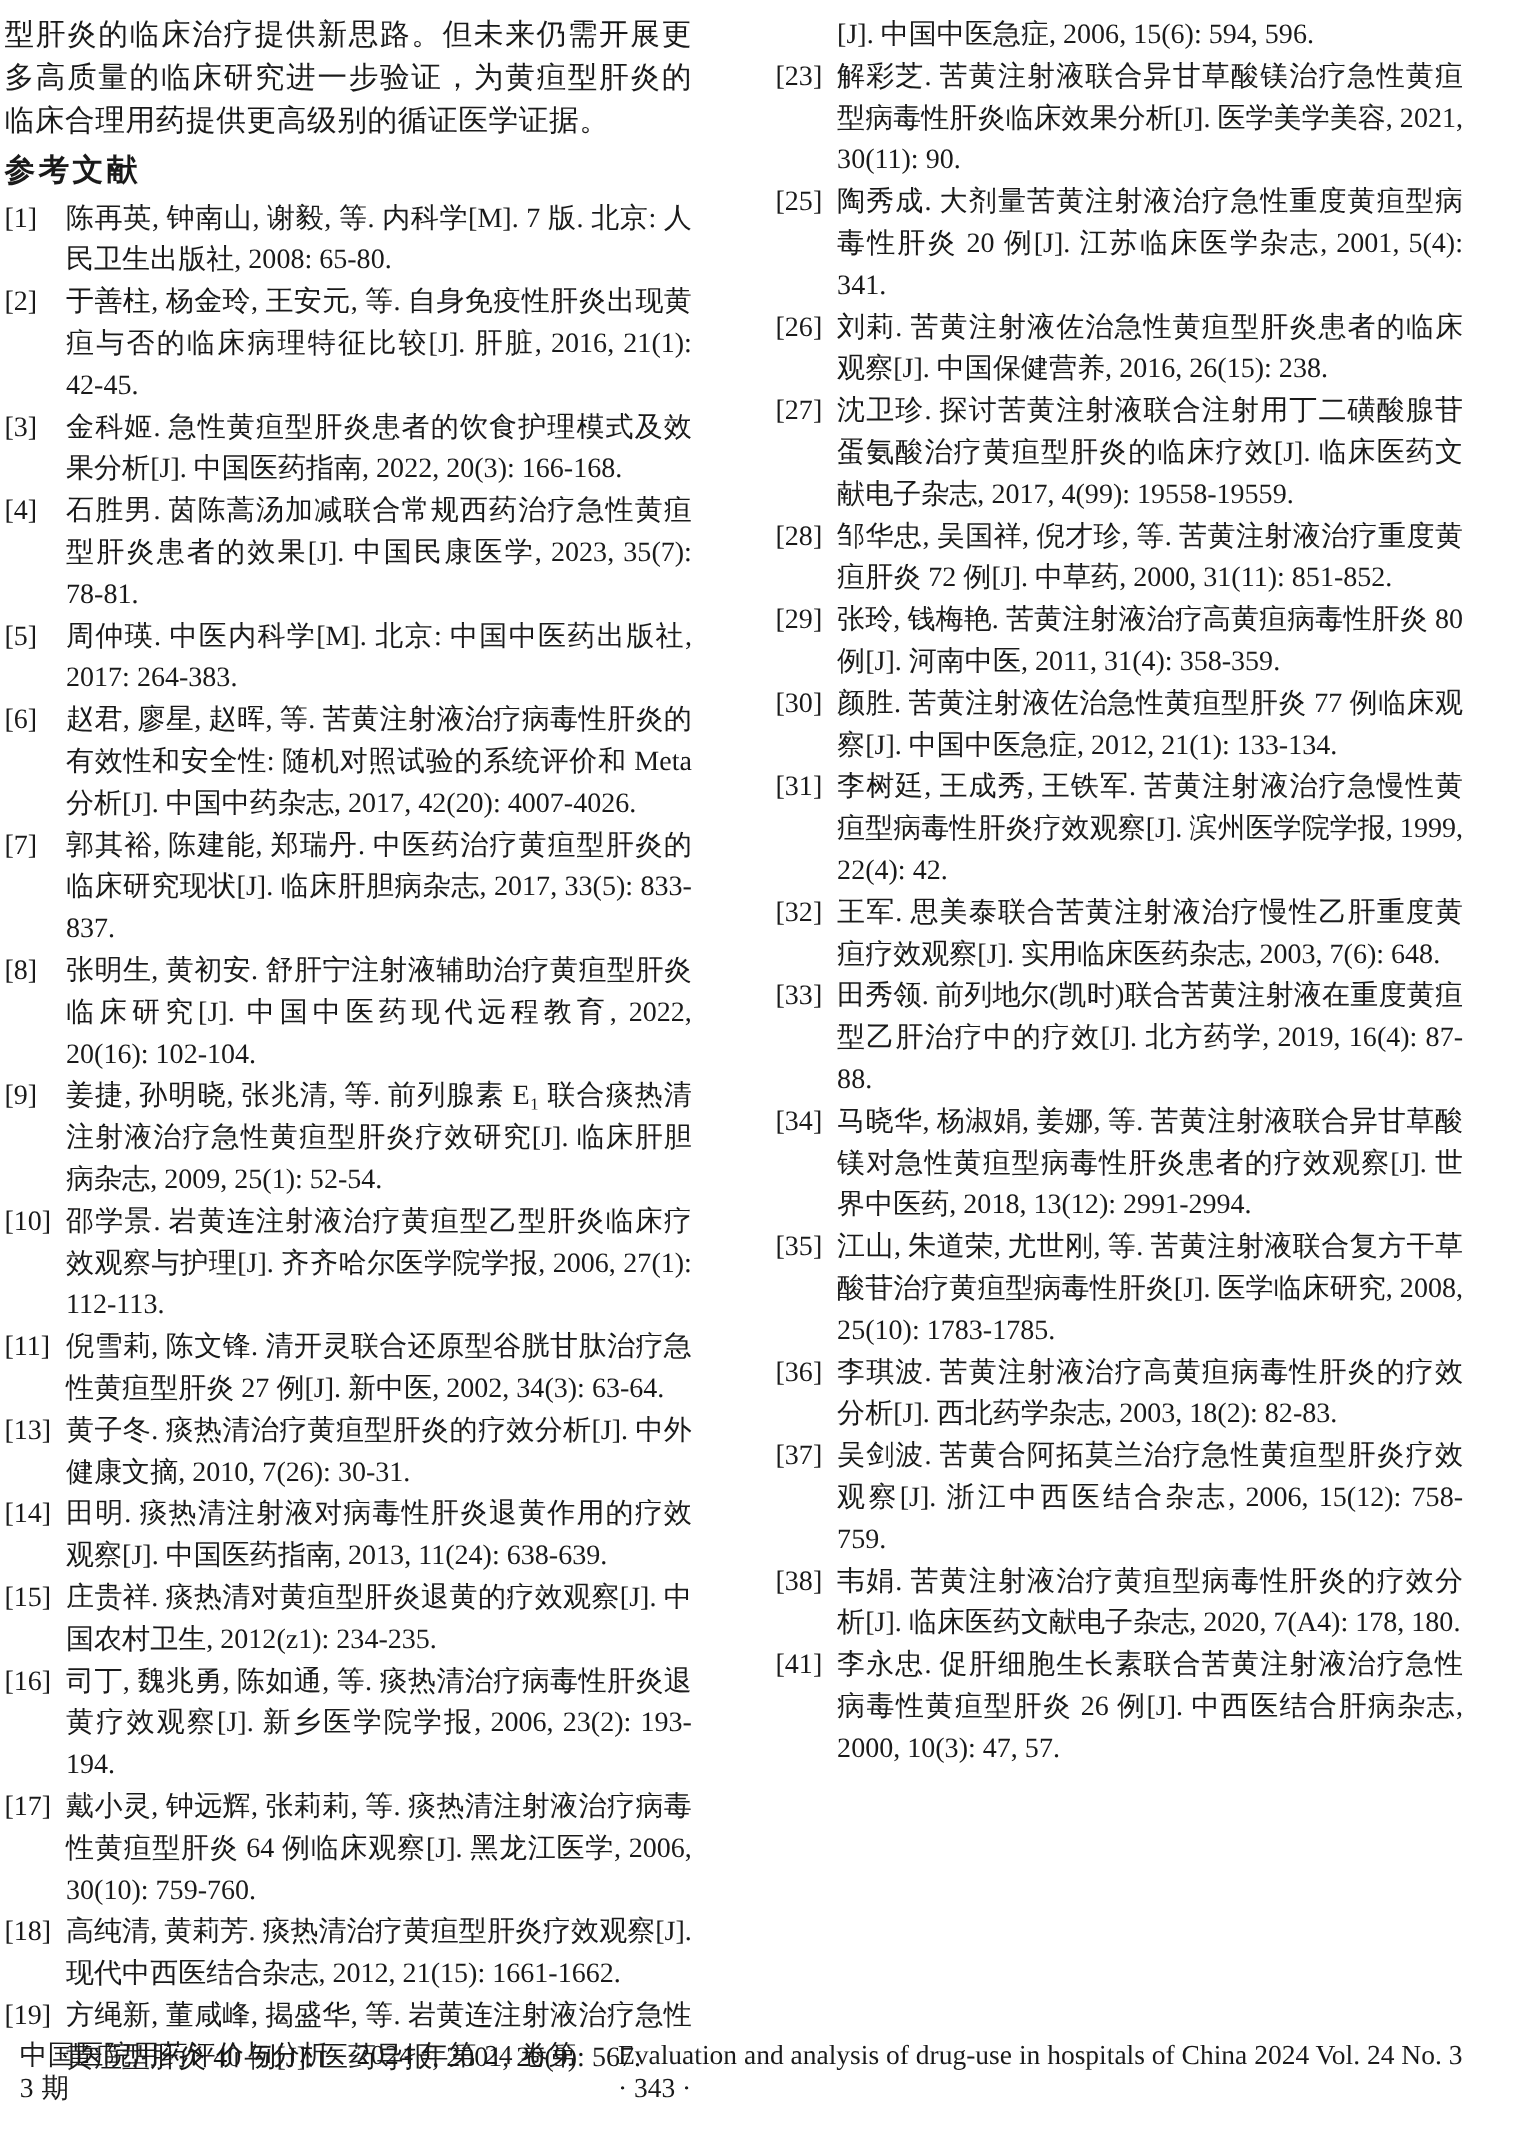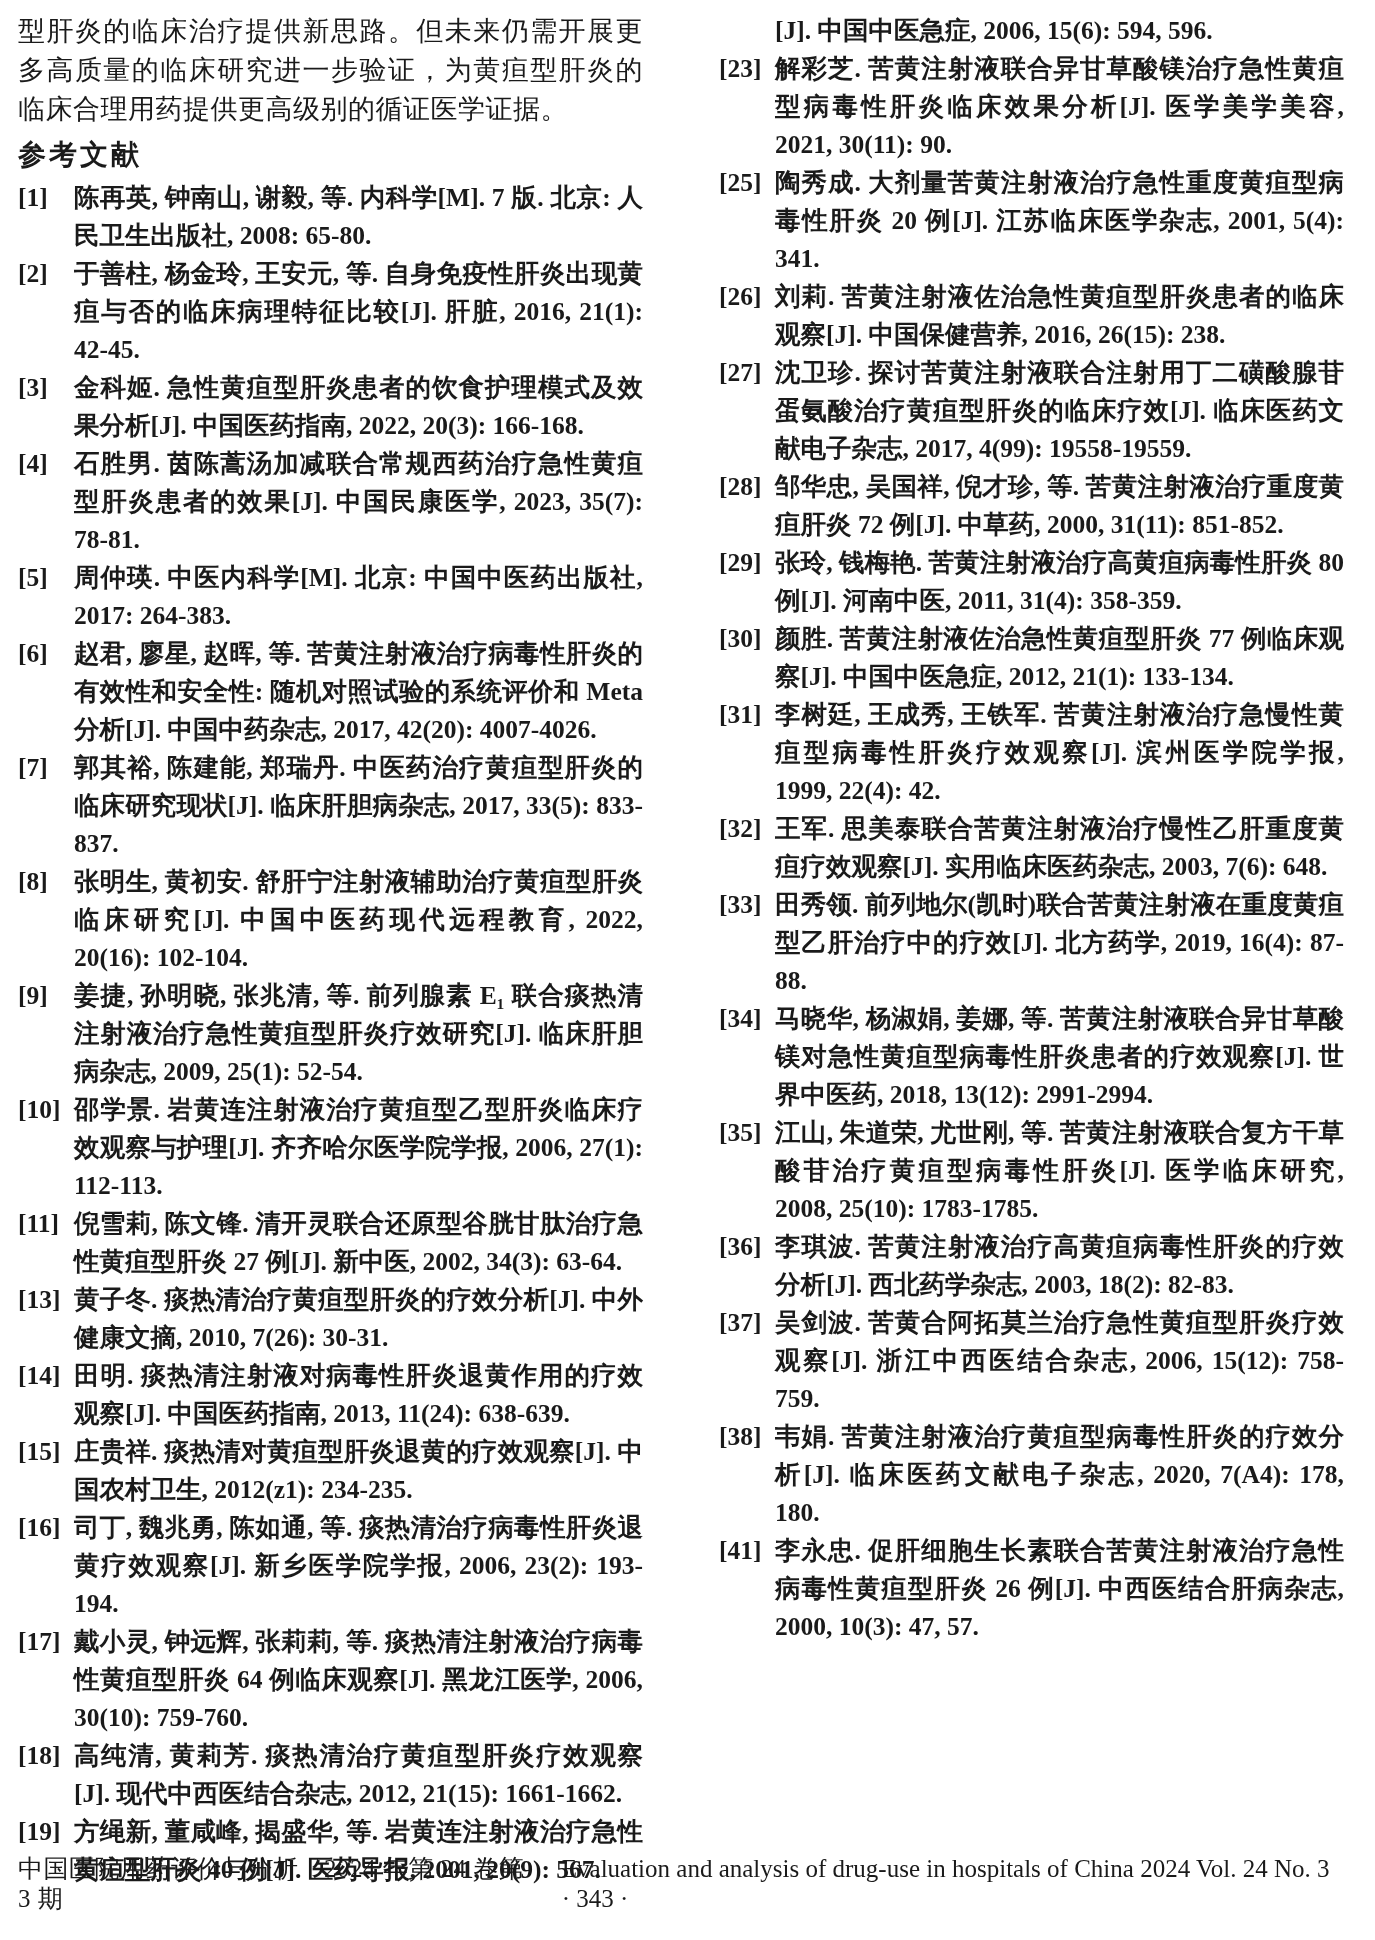--- a/index.html
+++ b/index.html
@@ -9,21 +9,21 @@
     height: 1940px;
     font-family: "Liberation Serif", "DejaVu Serif", serif;
     color: #1a1a1a;
     position: relative;
     overflow: hidden;
   }
   .page {
     position: relative;
     width: 1375px;
     height: 1940px;
-    padding: 12px 30px 0 18px;
+    padding: 12px 30px 0 4px;
   }
   .columns {
     display: flex;
     gap: 76px;
     align-items: flex-start;
   }
   .col { width: 625px; flex: 0 0 625px; }
 
   .intro {
     font-size: 27px;
@@ -37,21 +37,20 @@
     font-size: 28px;
     line-height: 40px;
     margin: 6px 0 4px 0;
     letter-spacing: 3px;
   }
   .ref-row {
     display: flex;
     align-items: flex-start;
     font-size: 25.5px;
     line-height: 38px;
-    font-weight: bold;
   }
   .ref-num {
     flex: 0 0 56px;
     width: 56px;
     white-space: nowrap;
   }
   .ref-text {
     flex: 1 1 auto;
     text-align: justify;
     text-justify: inter-ideograph;

